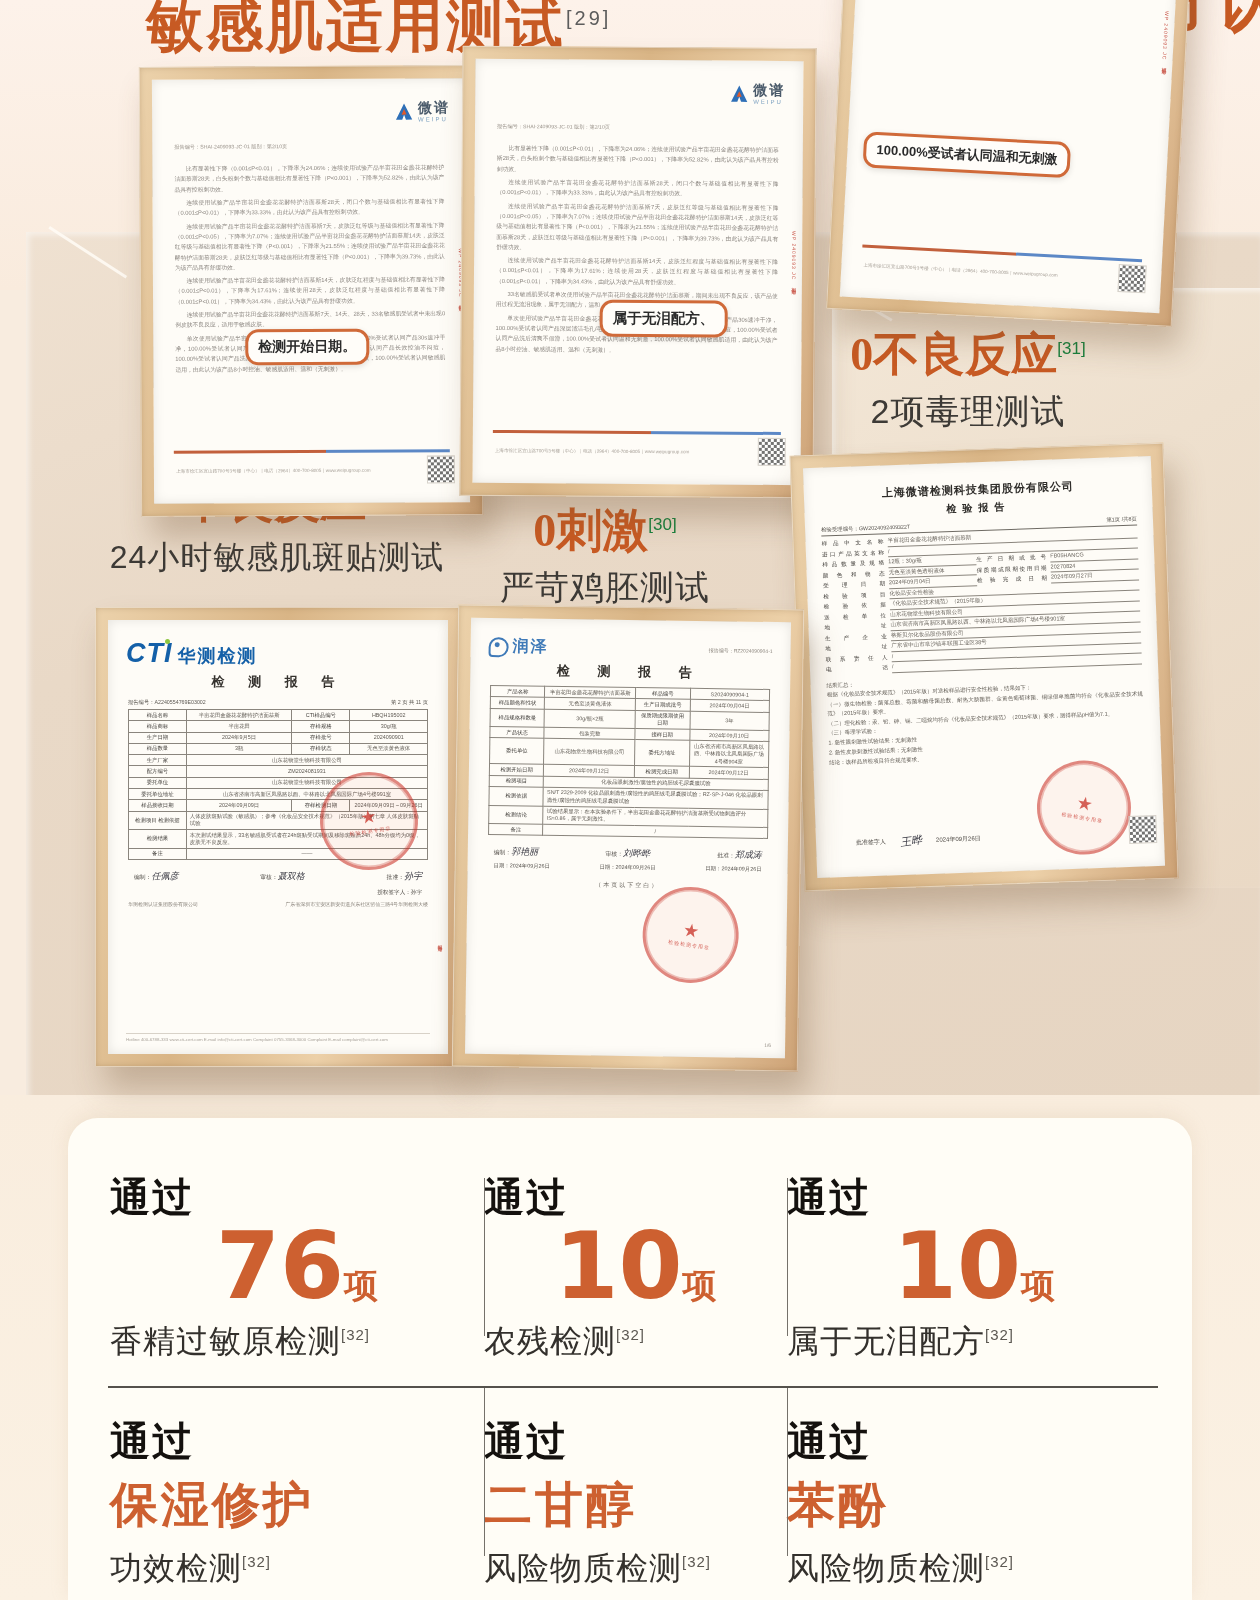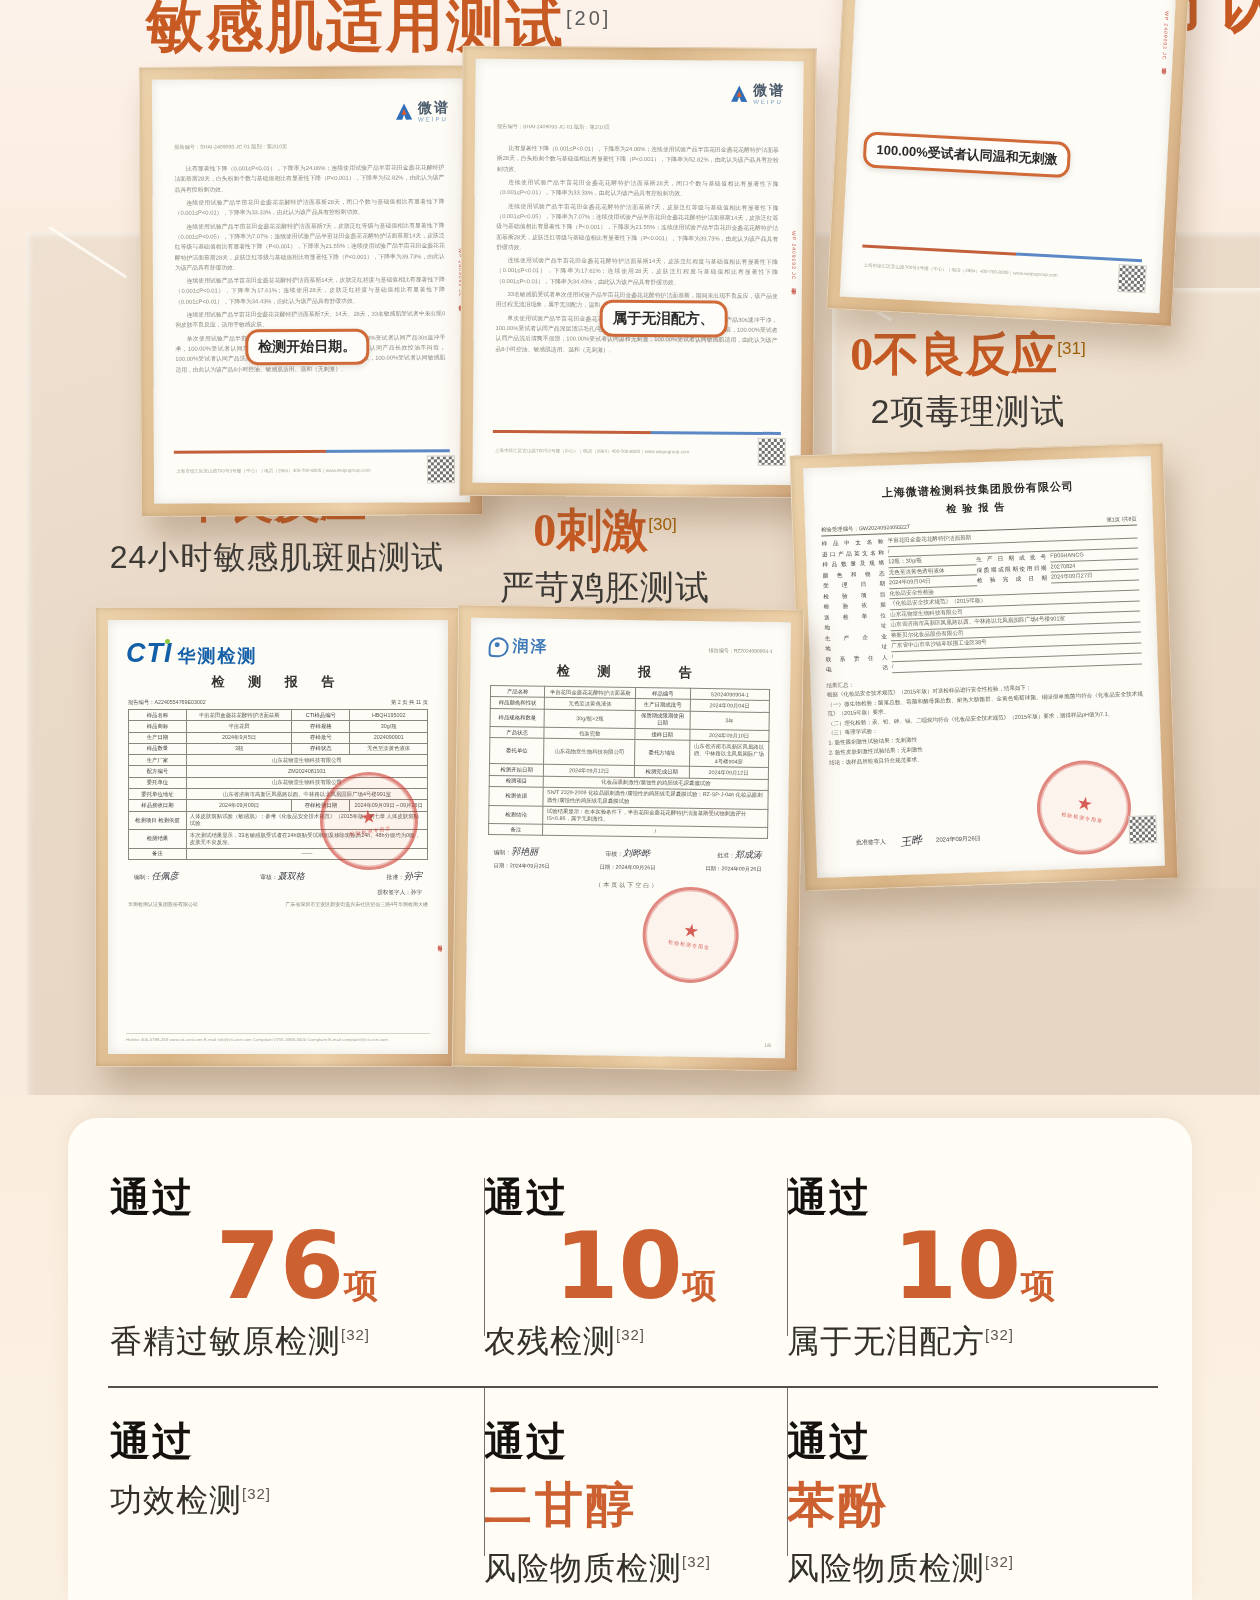--- a/index.html
+++ b/index.html
@@ -16,21 +16,21 @@
 
   
   .title{position:absolute;font-family:"Liberation Serif",serif;font-weight:700;color:#c75a23;white-space:nowrap;}
   .title sup{font-size:20px;color:#5c5c5c;font-family:"Liberation Sans",sans-serif;font-weight:400;vertical-align:super;}
   .title-left{left:146px;top:-12px;font-size:57px;letter-spacing:3px;}
   .title-right{left:932px;top:-44px;font-size:66px;letter-spacing:5px;}
 
   
   .claim{position:absolute;text-align:center;}
   .c-big{font-family:"Liberation Serif",serif;font-weight:700;font-size:46px;color:#c75a23;line-height:1.1;}
-  .c-big sup{font-size:17px;color:#a16207;font-family:"Liberation Sans",sans-serif;font-weight:400;margin-top:17px;}
+  .c-big sup{font-size:17px;color:#15803d;font-family:"Liberation Sans",sans-serif;font-weight:400;margin-top:17px;}
   .c-sub{font-size:34px;color:#3d3a36;margin-top:8px;letter-spacing:1px;}
 
   
   .frame{position:absolute;padding:13px;background:linear-gradient(105deg,#ecd2ab 0%,#d9b586 40%,#ecd0a8 70%,#cda276 100%);box-shadow:10px 22px 30px rgba(112,80,46,.30),inset 0 0 0 1px rgba(255,255,255,.45),inset 0 0 6px rgba(120,85,45,.35);}
   .paper{position:relative;width:100%;height:100%;background:#fefcf7;overflow:hidden;box-shadow:inset 0 0 12px rgba(0,0,0,.10);}
   .f1{left:140px;top:66px;width:316px;height:424px;transform:rotate(-0.3deg);}
   .f2{left:461px;top:47px;width:328px;height:424px;transform:rotate(0.4deg);}
   .f3{left:836px;top:-70px;width:320px;height:362px;transform:rotate(3deg);}
   .f4{left:797px;top:449px;width:348px;height:410px;transform:rotate(-2deg);}
   .f5{left:95px;top:607px;width:340px;height:434px;}
@@ -119,21 +119,21 @@
 <div id="canvas">
 
   <div class="wall-top"></div>
   <div class="wall-main"></div>
   <div class="wall-right"></div>
   <div class="bevel"></div>
   <div class="bevel2"></div>
   <div class="wall-bottom"></div>
 
   <div class="title title-left">
-    <span>敏感肌适用测试</span><sup>[20]</sup>
+    <span>敏感肌适用测试</span><sup>[29]</sup>
   </div>
   <div class="title title-right">
     <span>无泪配方认证</span>
   </div>
 
   <div class="claim" style="left:788px;top:330px;width:360px;">
     <div class="c-big"><span>0不良反应</span><sup>[31]</sup></div>
     <div class="c-sub">2项毒理测试</div>
   </div>
 
@@ -516,20 +516,21 @@
         </div>
       <div class="s-cap"><span>属于无泪配方</span><sup>[32]</sup></div>
     </div>
 
     <div class="vdiv" style="left:416px;top:60px;height:158px;"></div>
     <div class="vdiv" style="left:719px;top:60px;height:158px;"></div>
     <div class="hdiv"></div>
 
     <div class="scell" style="left:42px;top:296px;width:374px;">
       <div class="s-pass">通过</div>
+      <div class="s-word">保湿修护</div>
       <div class="s-cap"><span>功效检测</span><sup>[32]</sup></div>
     </div>
 
     <div class="scell" style="left:416px;top:296px;width:303px;">
       <div class="s-pass">通过</div>
       <div class="s-word">二甘醇</div>
       <div class="s-cap"><span>风险物质检测</span><sup>[32]</sup></div>
     </div>
 
     <div class="scell" style="left:719px;top:296px;width:374px;">

